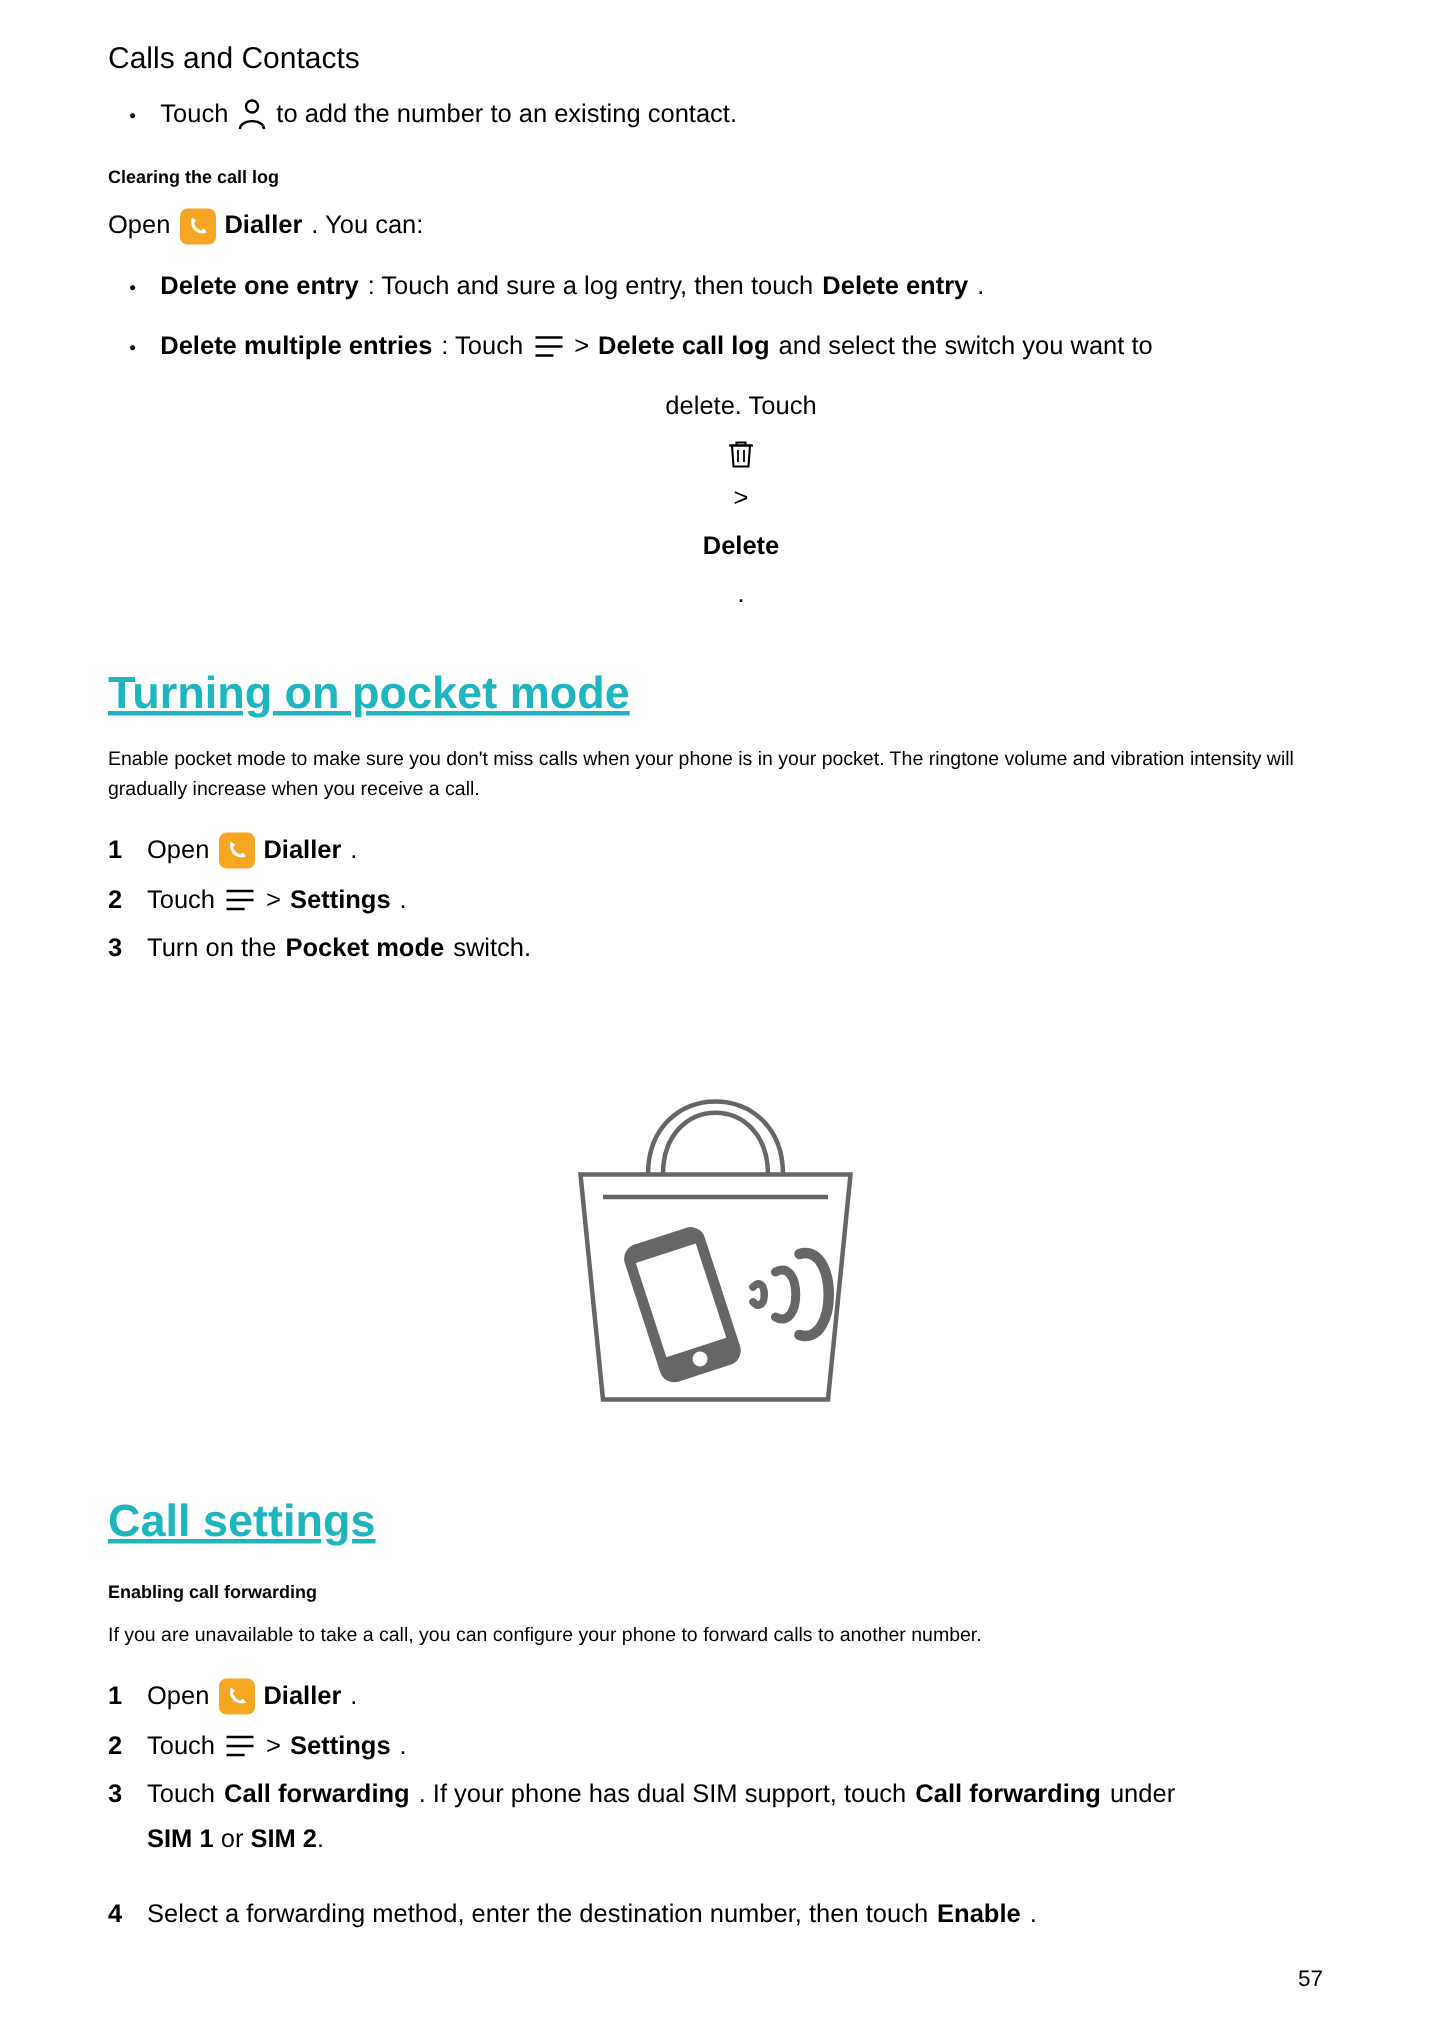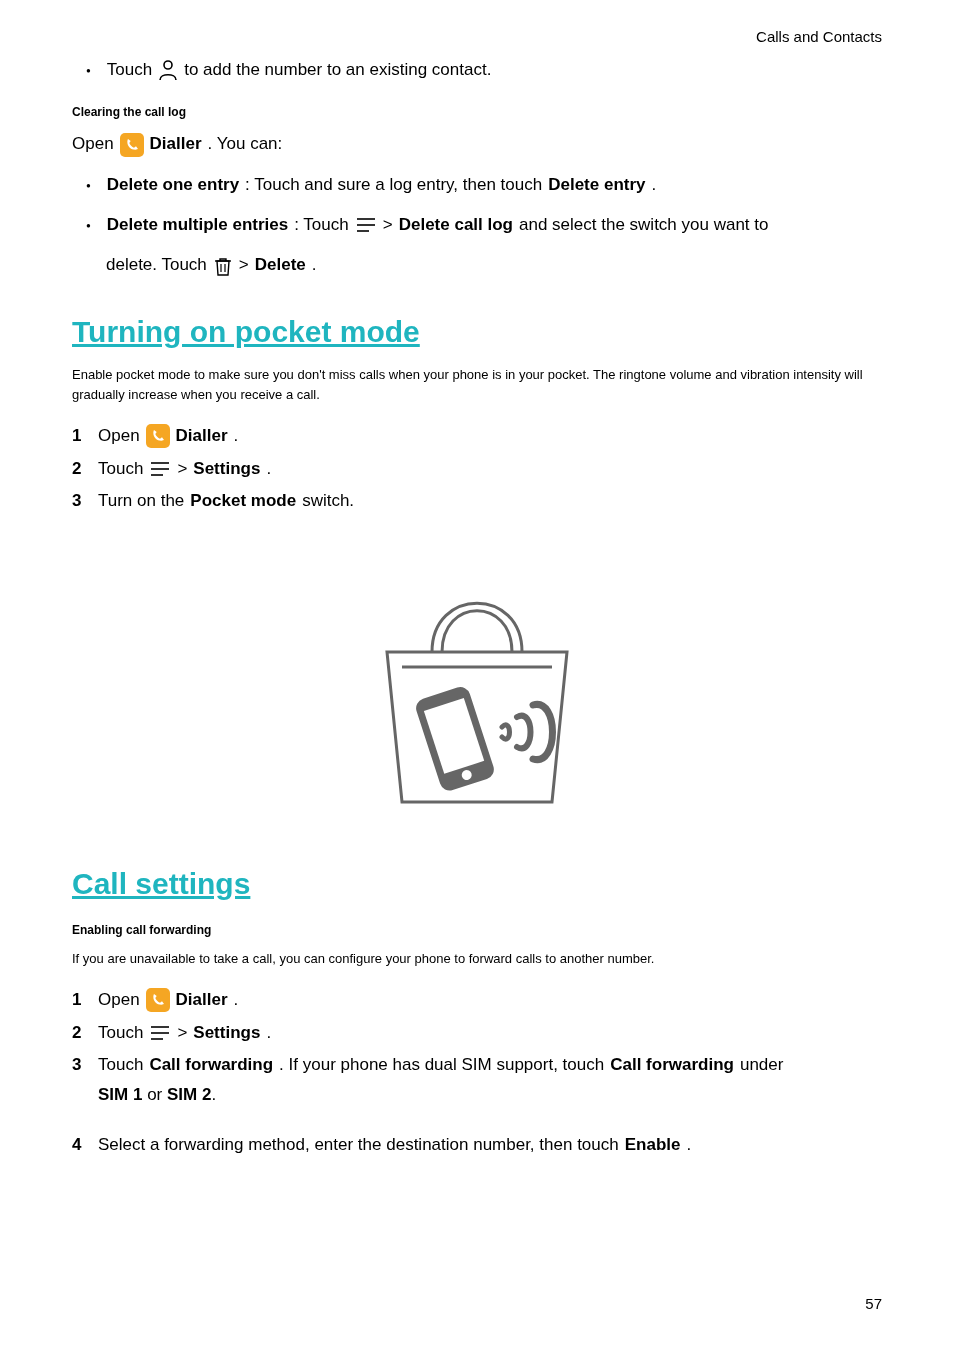--- a/index.html
+++ b/index.html
@@ -10,27 +10,27 @@
     color: #000;
   }
   .page {
     width: 954px;
     min-height: 1350px;
     padding: 28px 72px 28px 72px;
     box-sizing: border-box;
     position: relative;
   }
   .header-right {
-    text-align: right;
-    font-size: 15px;
+    text-align: left;
+    font-size: 20px;
     margin-bottom: 12px;
   }
   .footer-right {
     position: absolute;
-    bottom: 38px;
+    bottom: 22px;
     right: 72px;
     font-size: 15px;
   }
   .bullet-line {
     font-size: 17px;
     line-height: 1.55;
     margin: 4px 0 14px 14px;
     display: flex;
     align-items: center;
     flex-wrap: wrap;
@@ -38,20 +38,21 @@
   }
   .bullet-dot::before {
     content: "\25CF";
     font-size: 8px;
     margin-right: 10px;
     position: relative;
     top: -2px;
   }
   .bullet-line.continue {
     margin-left: 34px;
+    flex-direction: column;
   }
   .num-line {
     font-size: 17px;
     line-height: 1.8;
     margin: 2px 0 2px 0;
     display: flex;
     align-items: center;
     flex-wrap: wrap;
     gap: 6px;
   }

